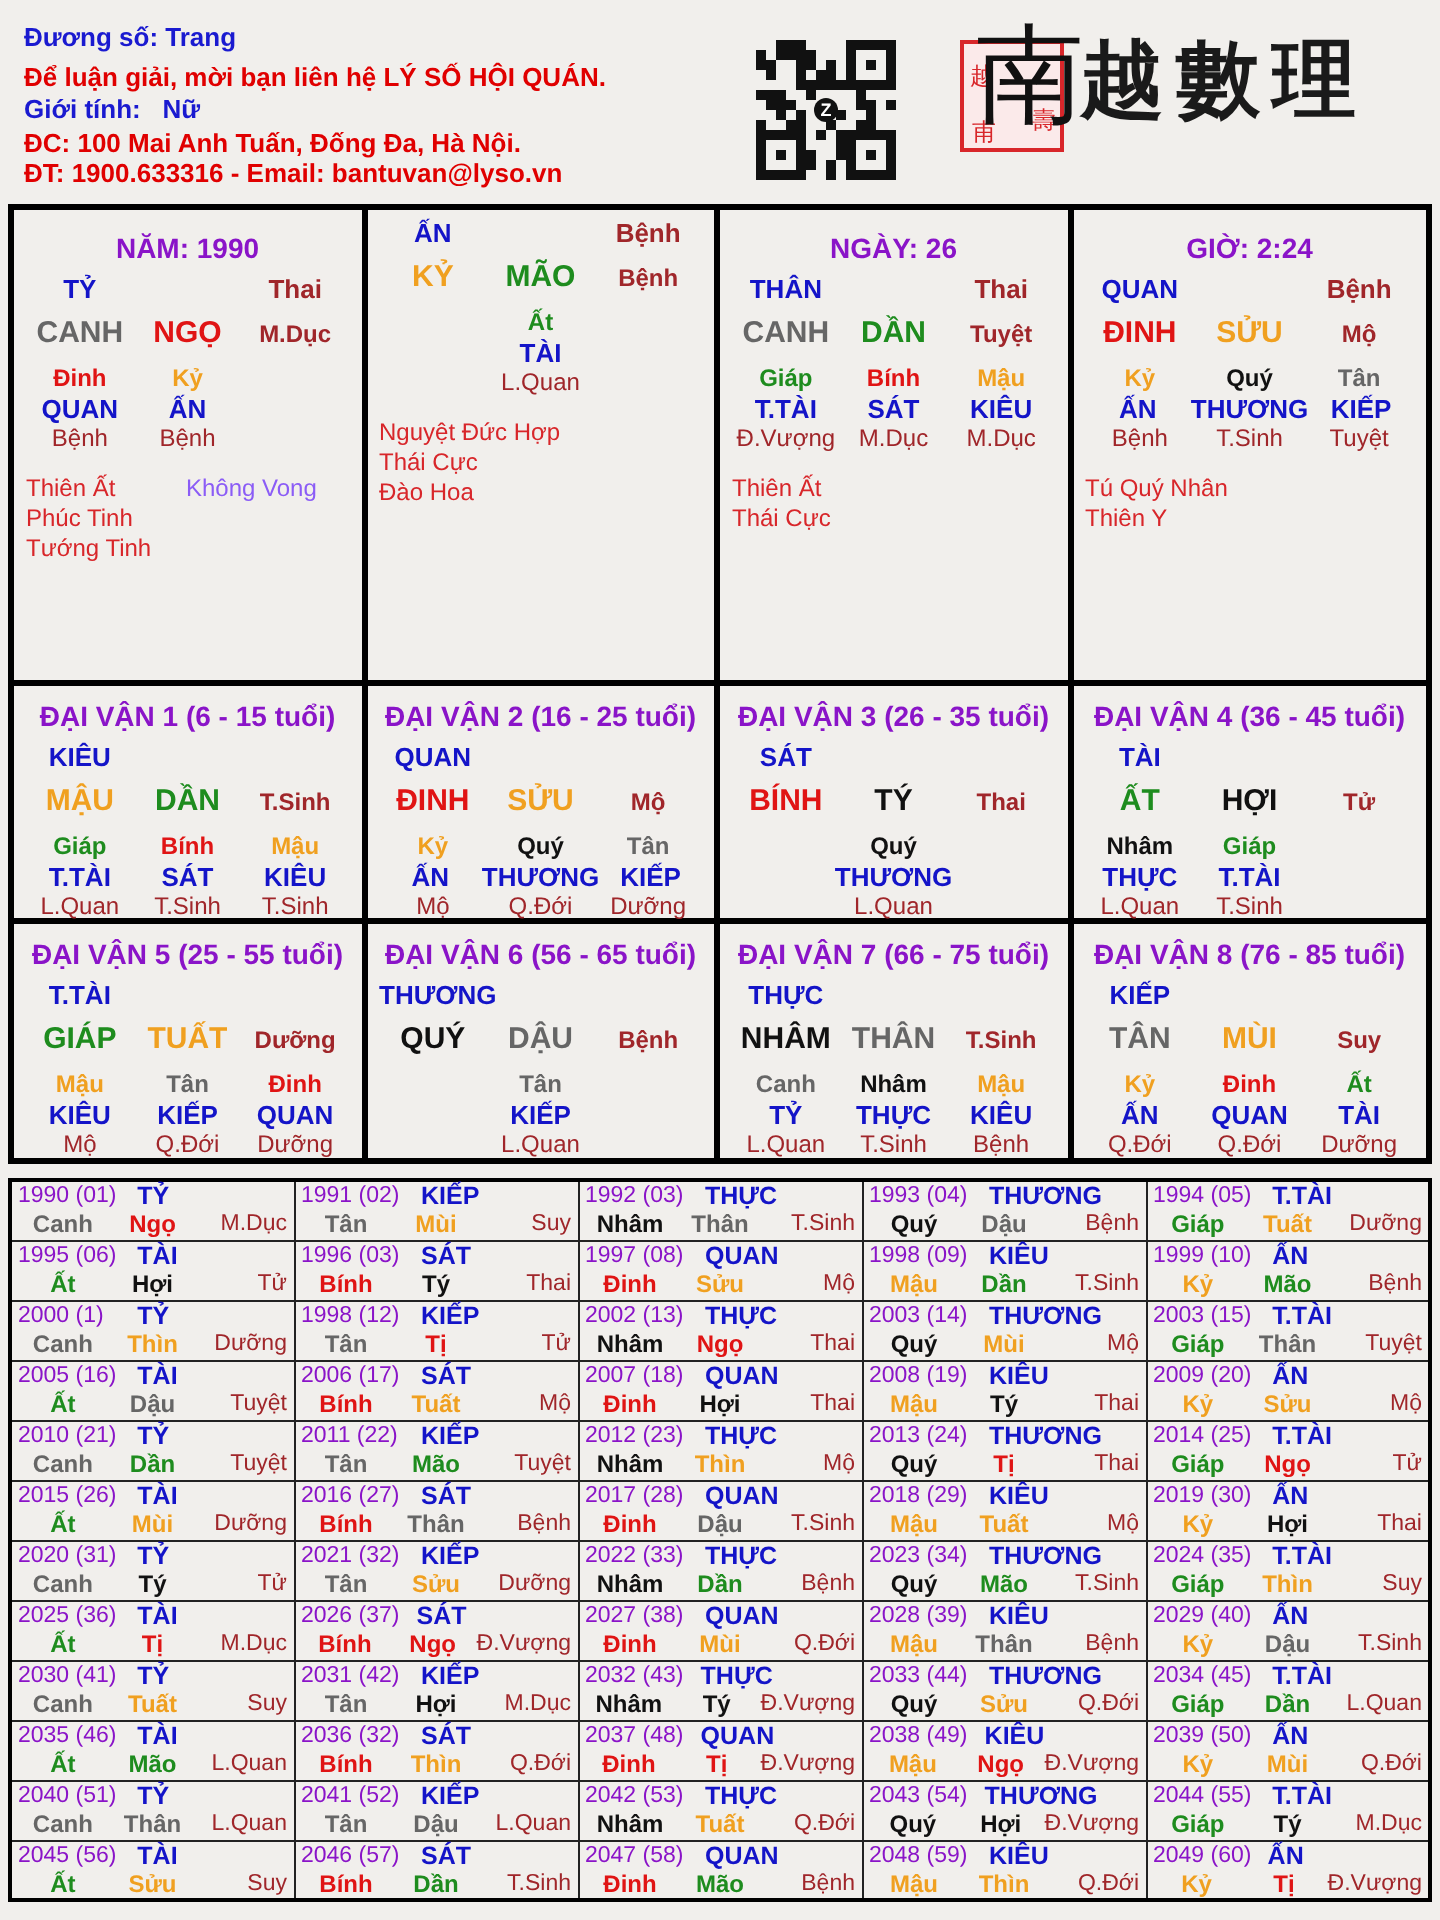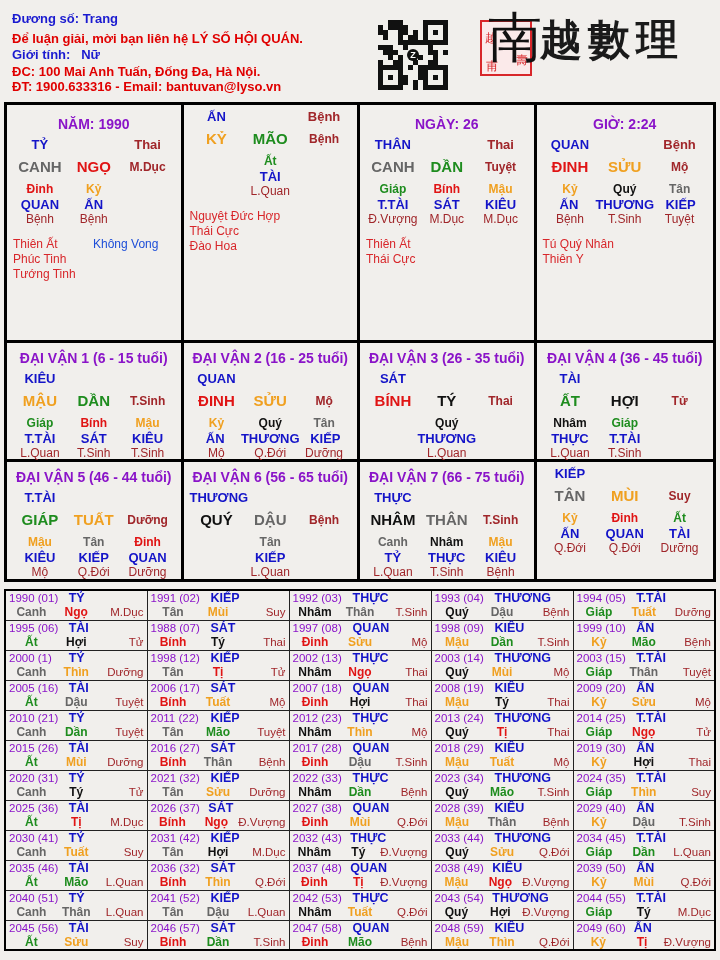--- a/index.html
+++ b/index.html
@@ -56,21 +56,21 @@
   .row3 { display: grid; grid-template-columns: 1fr 1fr 1fr; text-align: center; }
   .god { font-size: 13px; font-weight: bold; color: #1414c8; height: 18px; line-height: 18px; margin-top: 3px; }
   .main { height: 24px; line-height: 24px; margin-top: 1px; }
   .main .stem, .main .branch { font-size: 15px; font-weight: bold; }
   .main .stage { font-size: 12px; font-weight: bold; color: #a0262a; }
   .hid { font-size: 12px; font-weight: bold; height: 15px; line-height: 15px; margin-top: 3px; }
   .hgod { font-size: 13px; font-weight: bold; color: #1414c8; height: 15px; line-height: 15px; }
   .hst { font-size: 12px; color: #a0262a; height: 15px; line-height: 15px; }
   .stars { margin-top: 10px; font-size: 12px; line-height: 15px; position: relative; }
   .stars .s { color: #d8262a; }
-  .stars .side { position: absolute; left: 80px; top: 0; color: #1d4ed8; }
+  .stars .side { position: absolute; left: 80px; top: 0; color: #8b5cf6; }
   
   .ytab {
     position: absolute; left: 4px; top: 589px; width: 712px;
     border: 2px solid #000; border-collapse: collapse; table-layout: fixed;
   }
   .ytab td { border: 1px solid #222; height: 30px; padding: 0 3px; vertical-align: top; }
   .yc { display: grid; grid-template-columns: 1fr 1fr 1fr; font-size: 12px; line-height: 14px; }
   .yc .yr { grid-column: span 2; color: #8a14c8; font-size: 11.5px; }
   .yc .yg { color: #1414c8; font-weight: bold; font-size: 12.5px; text-align: left; margin-left: -30px; }
   .yc .ys, .yc .yb { font-weight: bold; text-align: center; }
@@ -535,21 +535,21 @@
         <span>T.TÀI</span>
         <span></span>
       </div>
       <div class="row3 hst">
         <span>L.Quan</span>
         <span>T.Sinh</span>
         <span></span>
       </div>
     </div>
     <div class="cell r3 dv">
-      <div class="ttl">ĐẠI VẬN 5 (46 - 44 tuổi)</div>
+      <div class="ttl">ĐẠI VẬN 5 (25 - 55 tuổi)</div>
       <div class="row3 god">
         <span>T.TÀI</span>
         <span></span>
         <span></span>
       </div>
       <div class="row3 main">
         <span class="stem" style="color: rgb(30, 140, 30);">GIÁP</span>
         <span class="branch" style="color: rgb(240, 160, 32);">TUẤT</span>
         <span class="stage">Dưỡng</span>
       </div>
@@ -619,20 +619,21 @@
         <span>THỰC</span>
         <span>KIÊU</span>
       </div>
       <div class="row3 hst">
         <span>L.Quan</span>
         <span>T.Sinh</span>
         <span>Bệnh</span>
       </div>
     </div>
     <div class="cell c4 r3 dv">
+      <div class="ttl">ĐẠI VẬN 8 (76 - 85 tuổi)</div>
       <div class="row3 god">
         <span>KIẾP</span>
         <span></span>
         <span></span>
       </div>
       <div class="row3 main">
         <span class="stem" style="color: rgb(102, 102, 102);">TÂN</span>
         <span class="branch" style="color: rgb(240, 160, 32);">MÙI</span>
         <span class="stage">Suy</span>
       </div>
@@ -708,21 +709,21 @@
           <div class="yc">
             <span class="yr">1995 (06)</span>
             <span class="yg">TÀI</span>
             <span class="ys" style="color: rgb(30, 140, 30);">Ất</span>
             <span class="yb" style="color: rgb(17, 17, 17);">Hợi</span>
             <span class="yst">Tử</span>
           </div>
         </td>
         <td>
           <div class="yc">
-            <span class="yr">1988 (07)</span>
+            <span class="yr">1996 (03)</span>
             <span class="yg">SÁT</span>
             <span class="ys" style="color: rgb(224, 20, 20);">Bính</span>
             <span class="yb" style="color: rgb(17, 17, 17);">Tý</span>
             <span class="yst">Thai</span>
           </div>
         </td>
         <td>
           <div class="yc">
             <span class="yr">1997 (08)</span>
             <span class="yg">QUAN</span>

